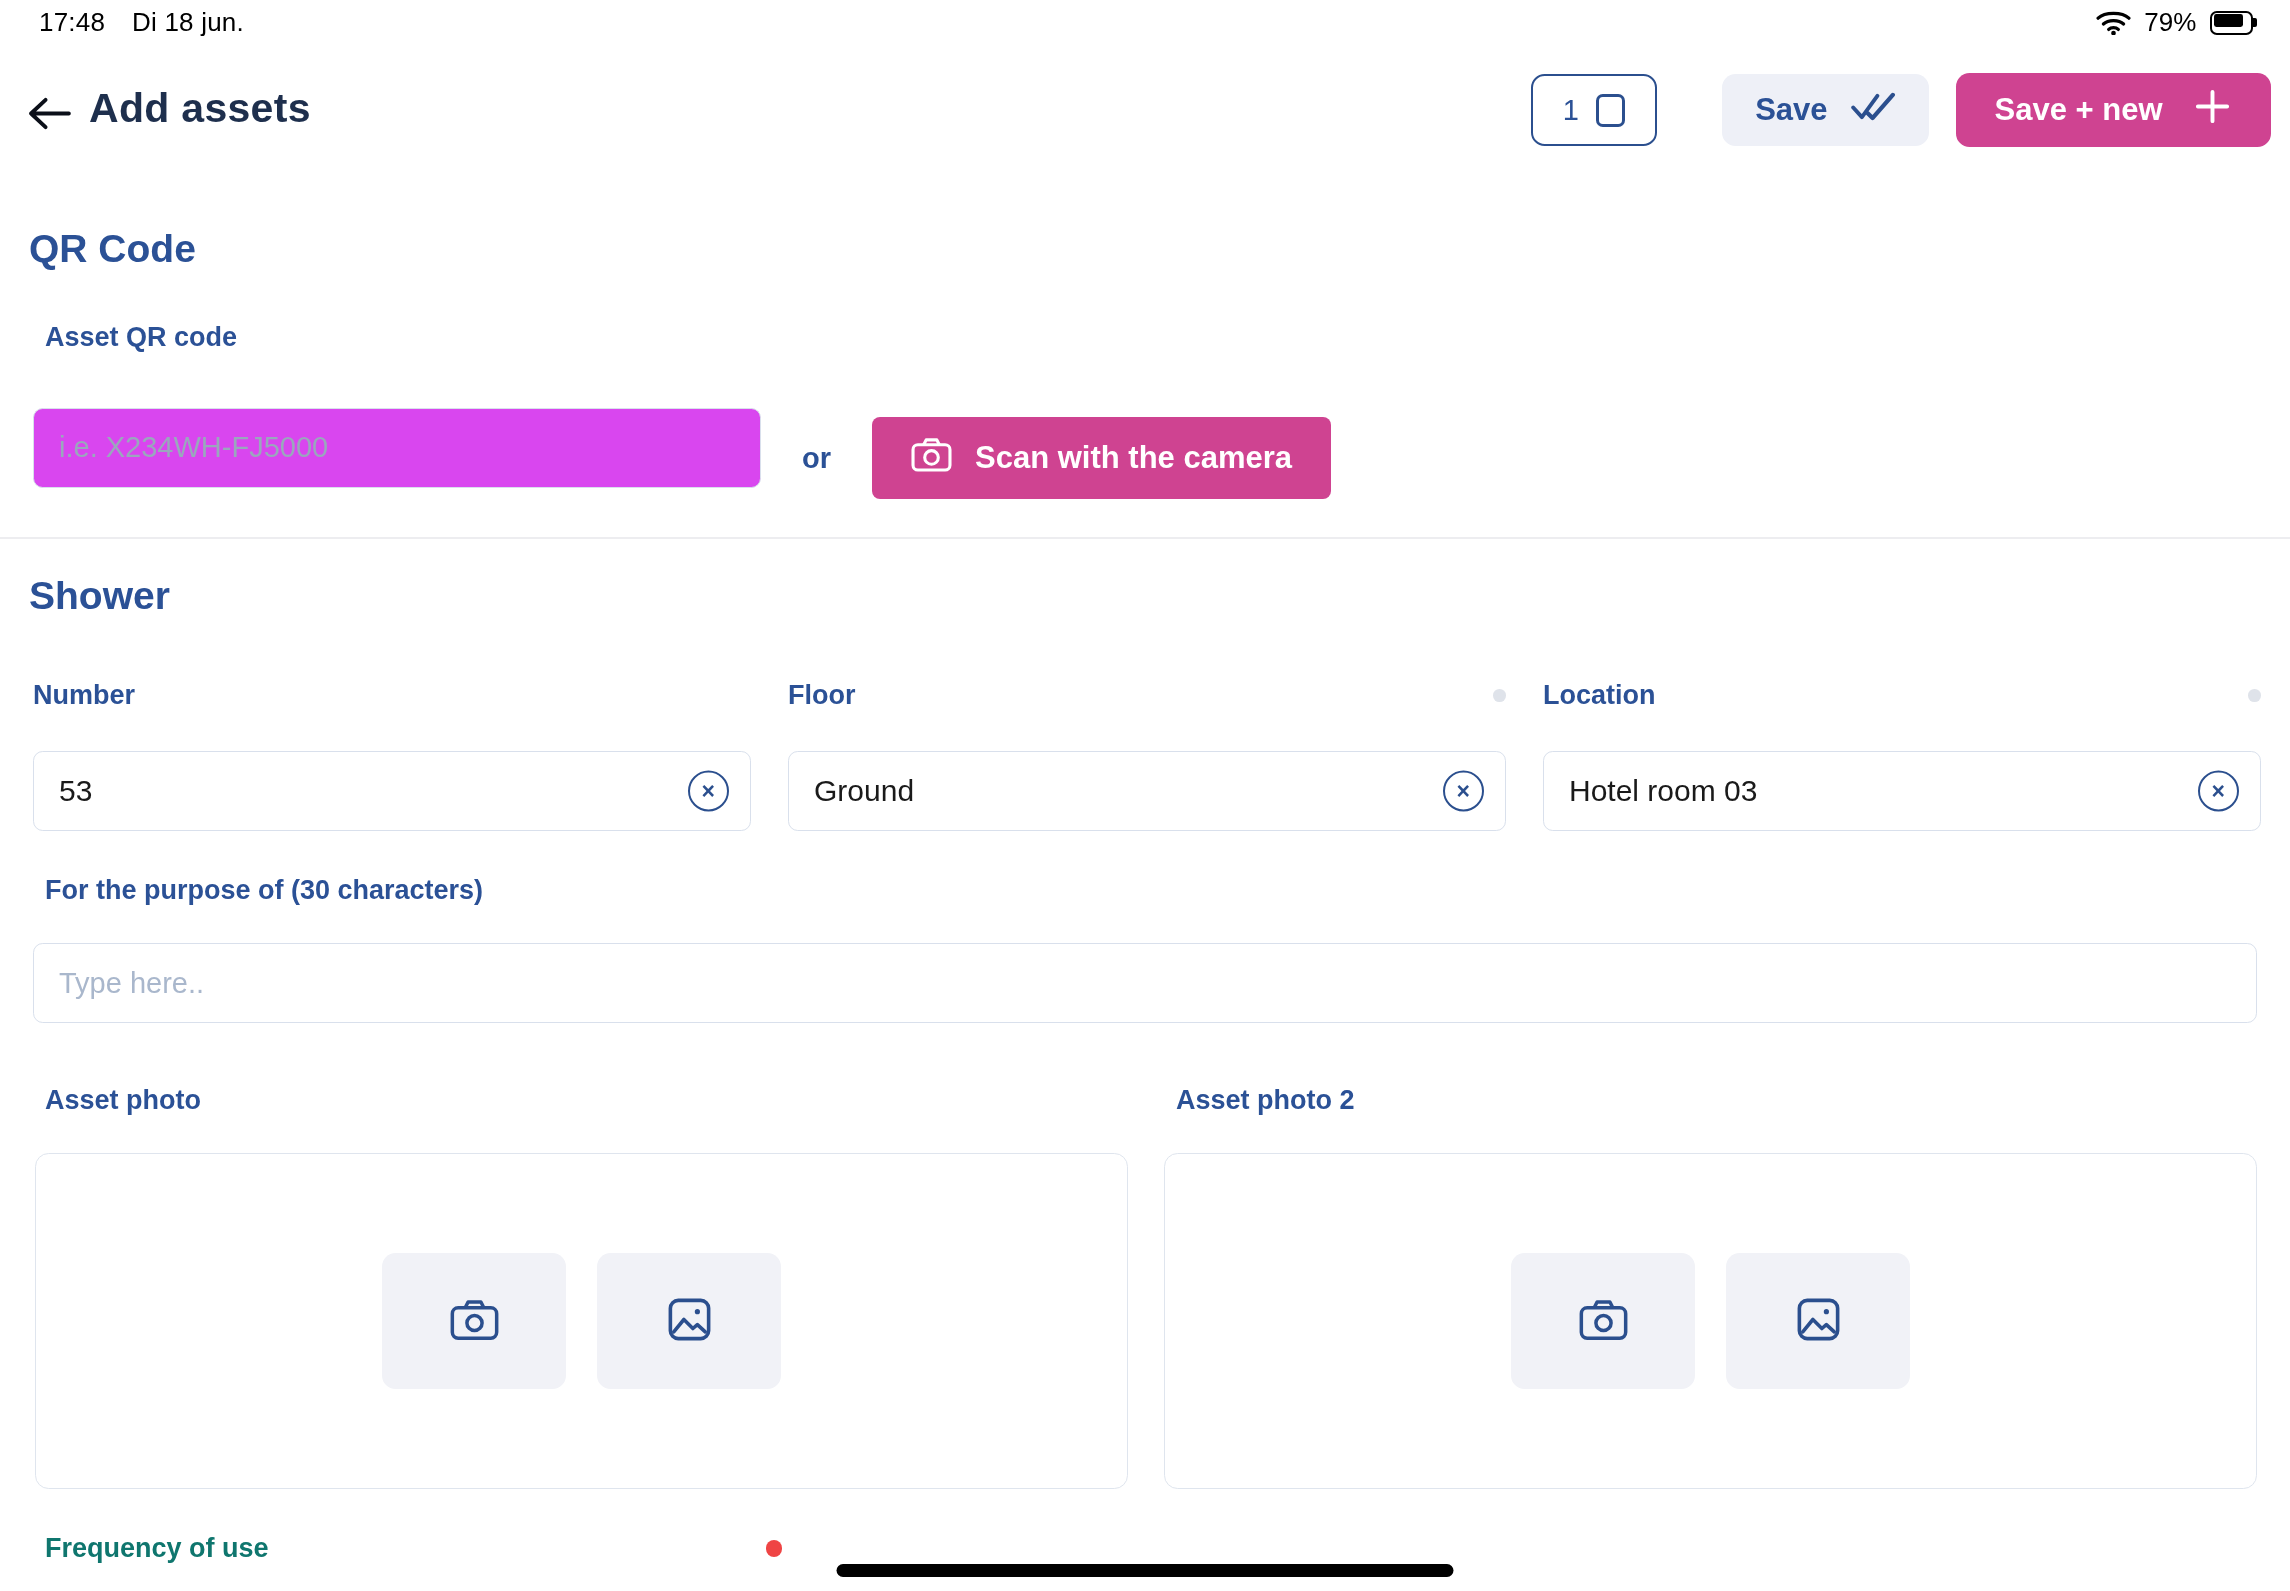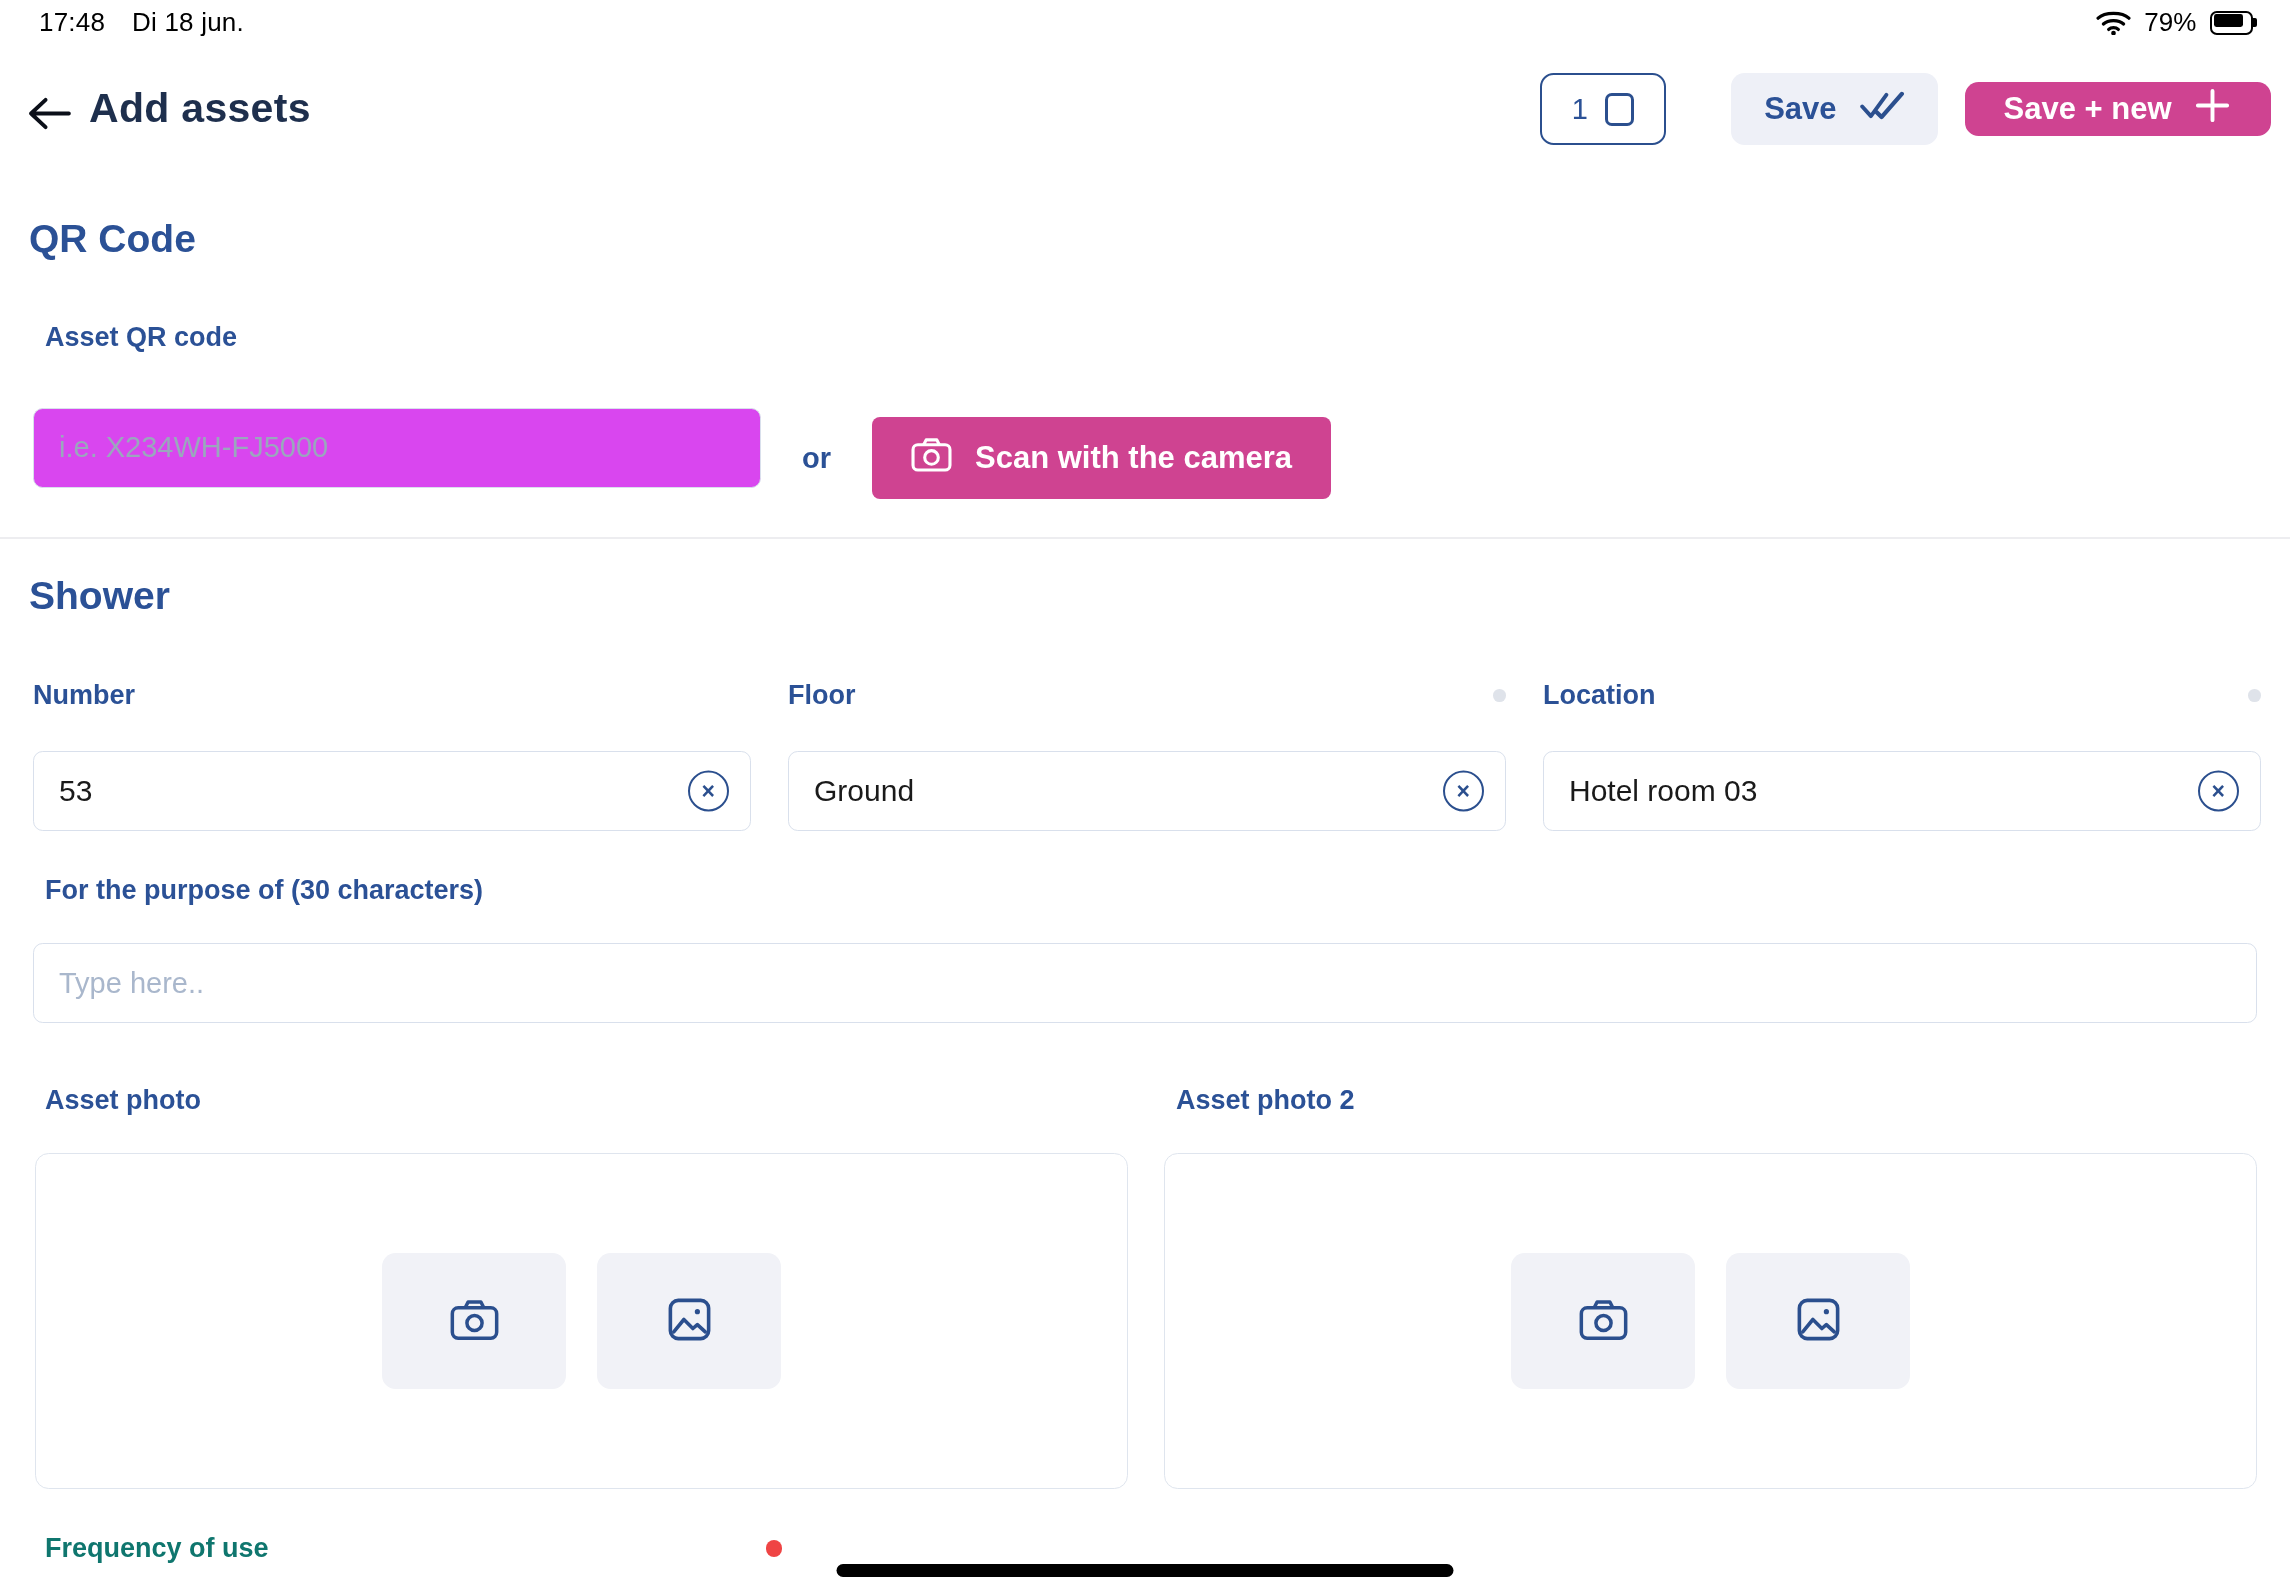--- a/index.html
+++ b/index.html
@@ -57,31 +57,31 @@
     cursor:pointer;
   }
   .count-square { width: 29px; height: 33px; border: 3.9px solid #2b4f8e; border-radius: 6.8px; }
   .btn-save {
     display:flex; align-items:center; gap: 23px;
     height: 72px; padding: 0 33px;
     background: #eef0f7; border: none; border-radius: 13.6px;
     color: #2b5196; font-size: 31px; font-weight: bold; cursor:pointer;margin-left:38px;
   }
   .btn-savenew {
-    display:flex; align-items:center; gap: 21px;
-    height: 54px; padding: 0 39px;
+    display:flex; align-items:center; gap: 30px;
+    height: 74px; padding: 0 39px;
     background: #cf4391; border: none; border-radius: 13.6px;
     color: #fff; font-size: 31px; font-weight: bold; cursor:pointer;
   }
 
   
   .section-title {
     color: #2b5196; font-weight: bold; font-size: 39px;
   }
-  .qr-title { position:absolute; left: 29px; top: 217px; }
+  .qr-title { position:absolute; left: 29px; top: 227px; }
   .field-label {
     color: #2b5196; font-weight: bold; font-size: 27px;
   }
   .qr-sub { position:absolute; left: 45px; top: 322px; }
 
   .qr-row { position:absolute; left: 33px; top: 396px; display:flex; align-items:center; }
   .qr-input {
     width: 728px; height: 80px; border: 1.9px solid #d9e0ec; border-radius: 9.7px;
     background:#d946ef; padding: 0 25px; font-size: 29px; color: #1e2f4d;
     font-family: "Liberation Sans", sans-serif;

